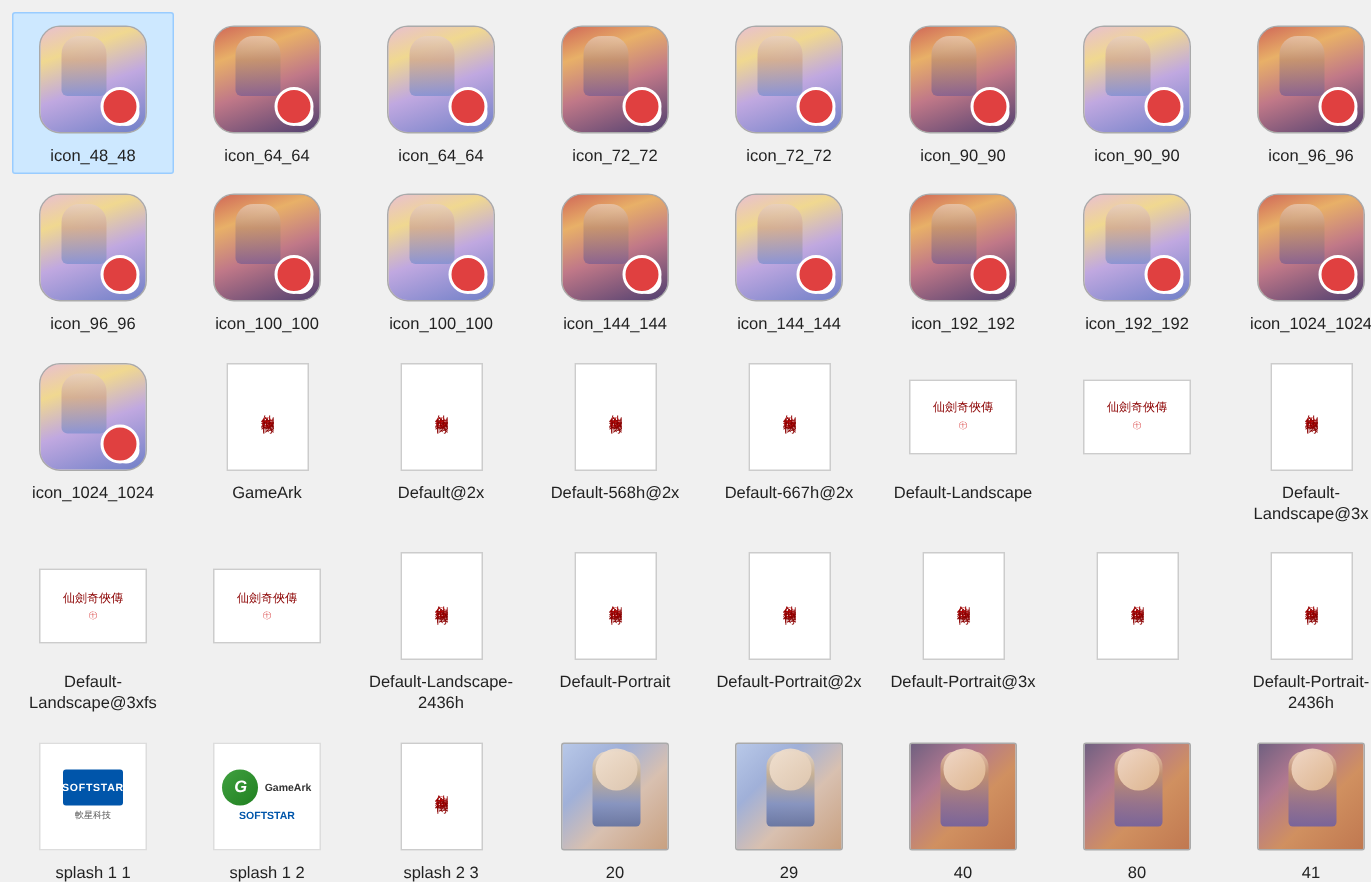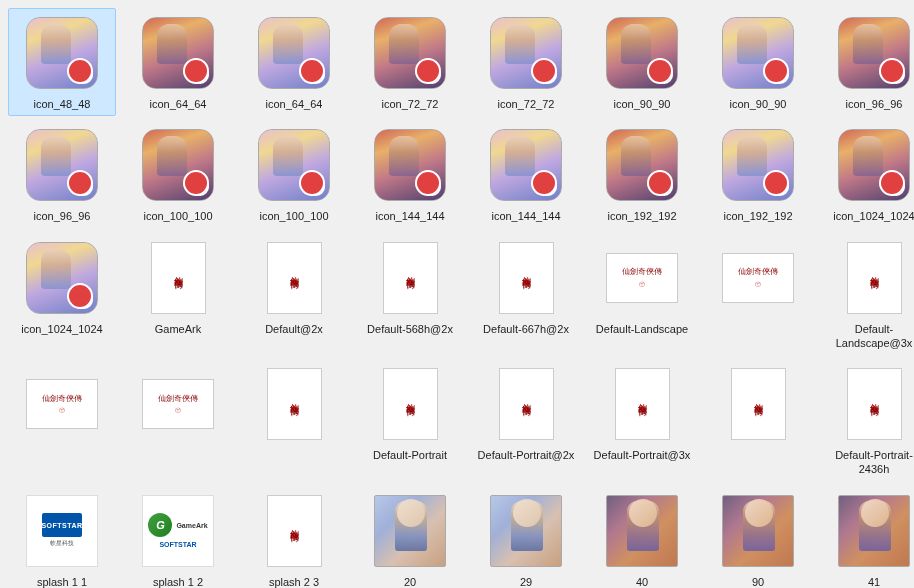--- a/index.html
+++ b/index.html
@@ -398,35 +398,37 @@
         </div>
       </div>
       <div class="item-label">Default-Landscape@3x</div>
     </div>
     <div class="grid-item">
       <div class="thumb-wrapper">
         <div class="landscape-card" style="width: 72px; height: 50px;">
           <div style="font-family:serif;color:#8b0000;font-size:8px;text-align:center;line-height:1.4;">仙劍奇俠傳<br><span style="color:#c00;font-size:6px;">㊉</span></div>
         </div>
       </div>
+      <div class="item-label">Default-Landscape@3xfs</div>
     </div>
     <div class="grid-item">
       <div class="thumb-wrapper">
         <div class="landscape-card" style="width: 72px; height: 50px;">
           <div style="font-family:serif;color:#8b0000;font-size:8px;text-align:center;line-height:1.4;">仙劍奇俠傳<br><span style="color:#c00;font-size:6px;">㊉</span></div>
         </div>
       </div>
     </div>
     <div class="grid-item">
       <div class="thumb-wrapper">
         <div class="portrait-card" style="width: 55px; height: 72px;">
           <div style="writing-mode:vertical-rl;font-family:serif;color:#8b0000;font-size:9px;letter-spacing:1px;">仙劍奇俠傳</div>
           <div style="font-family:serif;color:#c00;font-size:7px;margin-top:2px;">㊉</div>
         </div>
       </div>
+      <div class="item-label">Default-Landscape-2436h</div>
     </div>
     <div class="grid-item">
       <div class="thumb-wrapper">
         <div class="portrait-card" style="width: 55px; height: 72px;">
           <div style="writing-mode:vertical-rl;font-family:serif;color:#8b0000;font-size:9px;letter-spacing:1px;">仙劍奇俠傳</div>
           <div style="font-family:serif;color:#c00;font-size:7px;margin-top:2px;">㊉</div>
         </div>
       </div>
       <div class="item-label">Default-Portrait</div>
     </div>
@@ -532,21 +534,21 @@
     </div>
     <div class="grid-item">
       <div class="thumb-wrapper">
         <div style="width: 72px; height: 72px; background: linear-gradient(135deg, rgb(112, 96, 128) 0%, rgb(176, 120, 144) 30%, rgb(208, 144, 96) 60%, rgb(192, 120, 80) 100%); border: 1px solid rgb(170, 170, 170); border-radius: 2px; overflow: hidden; display: flex; align-items: center; justify-content: center;">
           <div style="position:relative;width:100%;height:100%;">
       <div style="position:absolute;top:5px;left:20px;width:32px;height:50px;background:linear-gradient(180deg,#e8c8b0 0%,#c09070 30%,#907090 70%,#7060a0 100%);border-radius:10px 10px 3px 3px;opacity:0.9;"></div>
       <div style="position:absolute;top:3px;left:22px;width:28px;height:28px;border-radius:50%;background:linear-gradient(135deg,#f0d8c8,#e0b890);opacity:0.95;"></div>
     </div>
         </div>
       </div>
-      <div class="item-label">90</div>
+      <div class="item-label">80</div>
     </div>
     <div class="grid-item">
       <div class="thumb-wrapper">
         <div style="width: 72px; height: 72px; background: linear-gradient(135deg, rgb(112, 96, 128) 0%, rgb(176, 120, 144) 30%, rgb(208, 144, 96) 60%, rgb(192, 120, 80) 100%); border: 1px solid rgb(170, 170, 170); border-radius: 2px; overflow: hidden; display: flex; align-items: center; justify-content: center;">
           <div style="position:relative;width:100%;height:100%;">
       <div style="position:absolute;top:5px;left:20px;width:32px;height:50px;background:linear-gradient(180deg,#e8c8b0 0%,#c09070 30%,#907090 70%,#7060a0 100%);border-radius:10px 10px 3px 3px;opacity:0.9;"></div>
       <div style="position:absolute;top:3px;left:22px;width:28px;height:28px;border-radius:50%;background:linear-gradient(135deg,#f0d8c8,#e0b890);opacity:0.95;"></div>
     </div>
         </div>
       </div>

